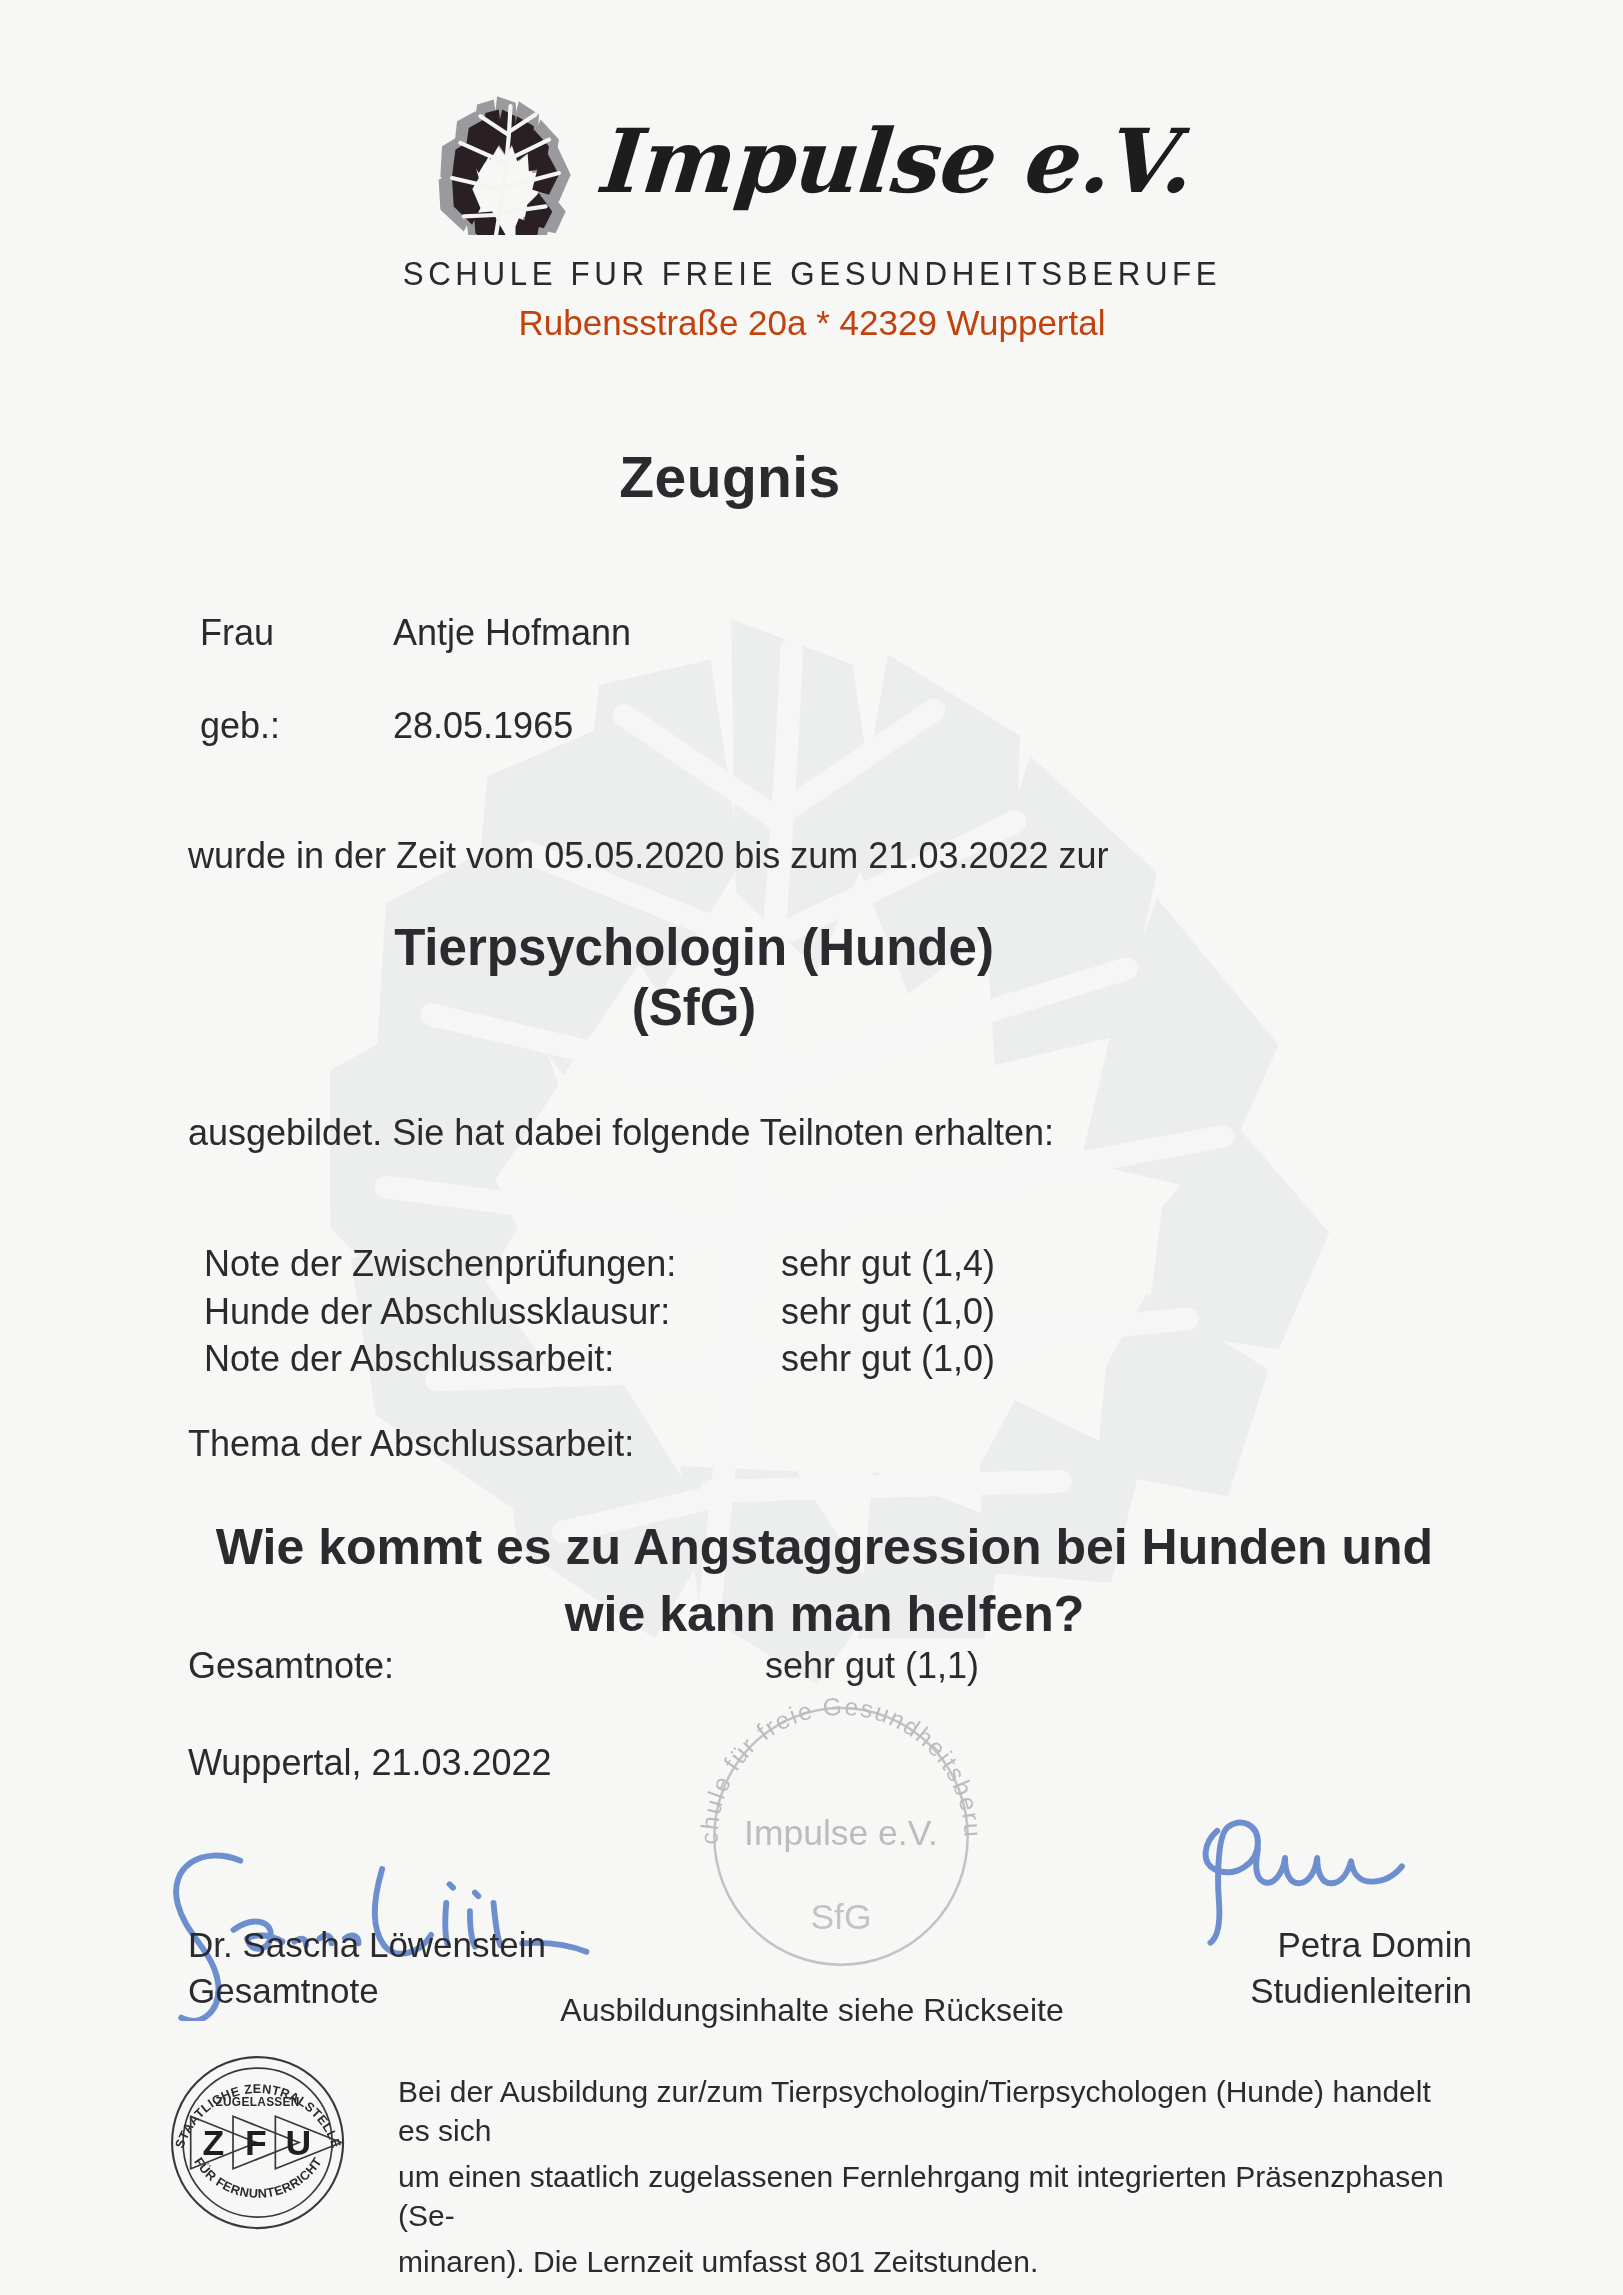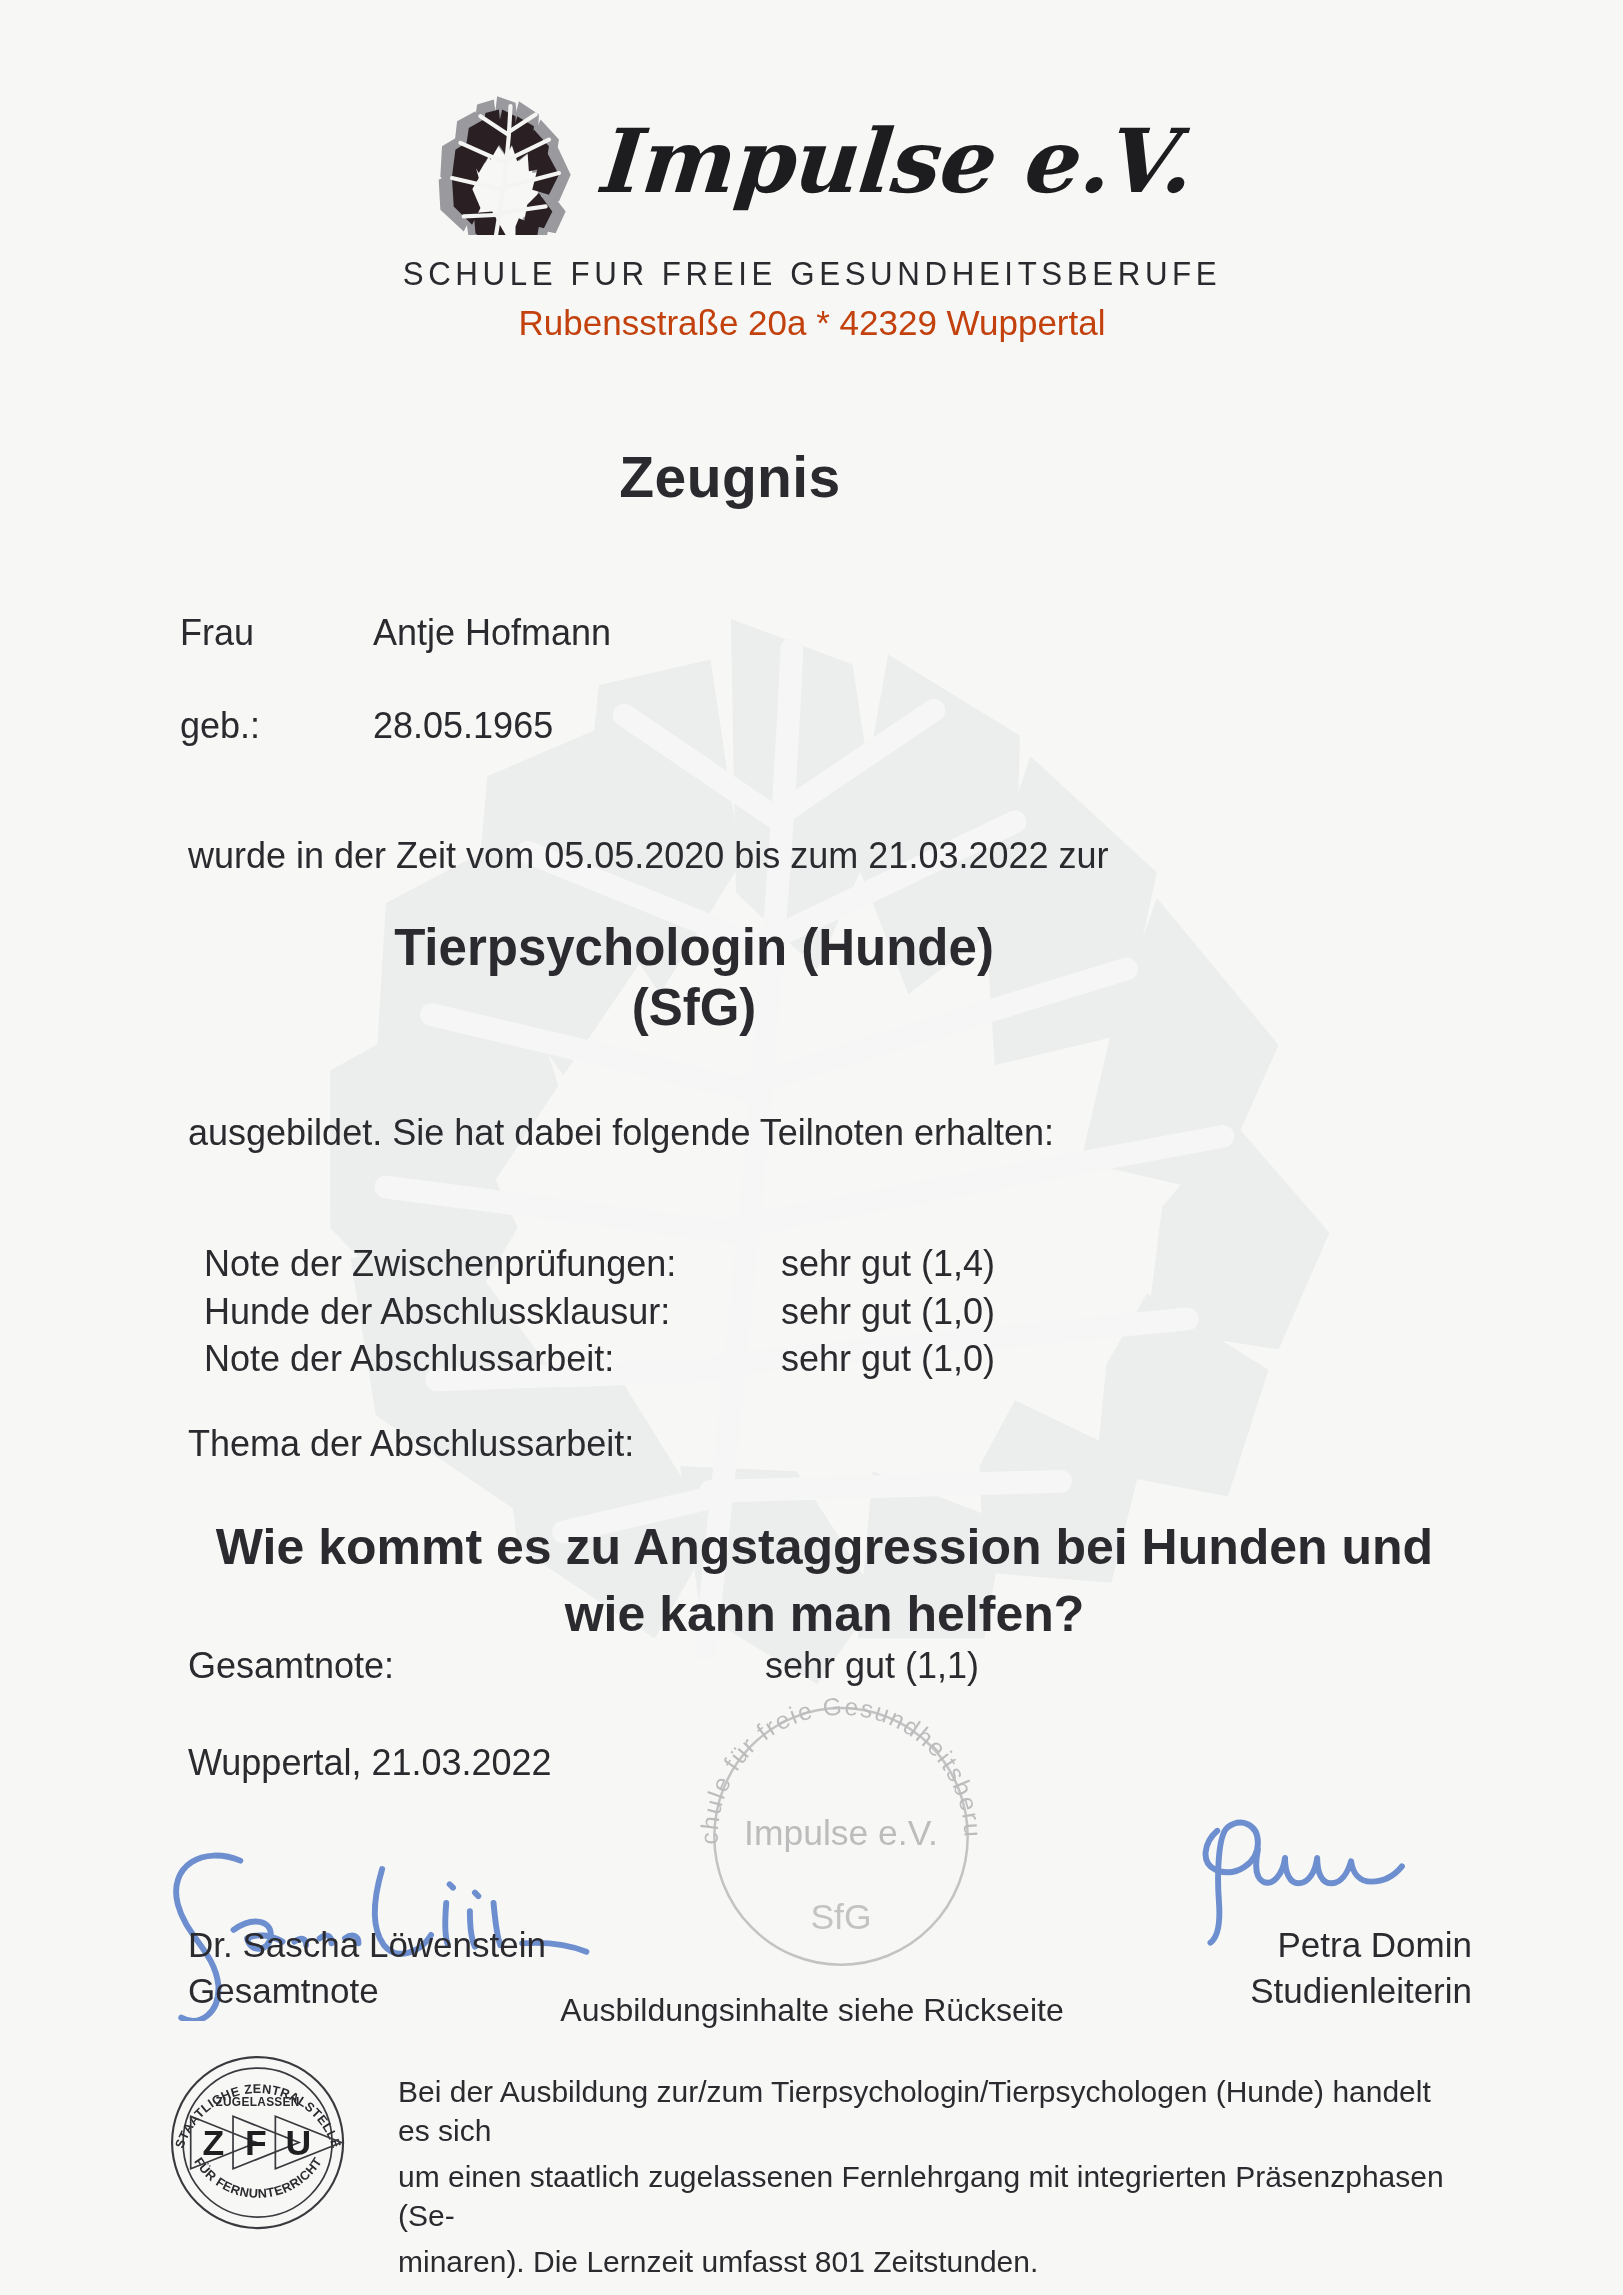--- a/index.html
+++ b/index.html
@@ -82,21 +82,21 @@
     text-align: center;
     font-size: 57px;
     font-weight: 700;
     letter-spacing: 0.4px;
     z-index: 2;
   }
 
   
   .body { position: absolute; left: 0; top: 0; width: 1624px; z-index: 2; }
 
-  .kv-row { position: absolute; left: 180px; font-size: 36px; white-space: nowrap; }
+  .kv-row { position: absolute; left: 200px; font-size: 36px; white-space: nowrap; }
   .kv-row .k { display: inline-block; width: 193px; }
   .kv-row .v { display: inline-block; }
 
   .row-frau { top: 612px; }
   .row-geb  { top: 705px; }
 
   .line-period {
     position: absolute; left: 188px; top: 835px;
     font-size: 36px; white-space: nowrap;
   }

